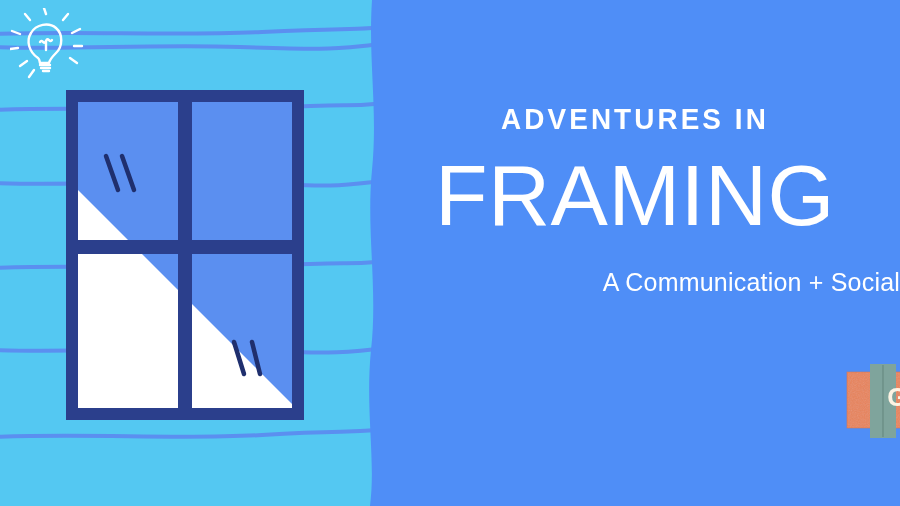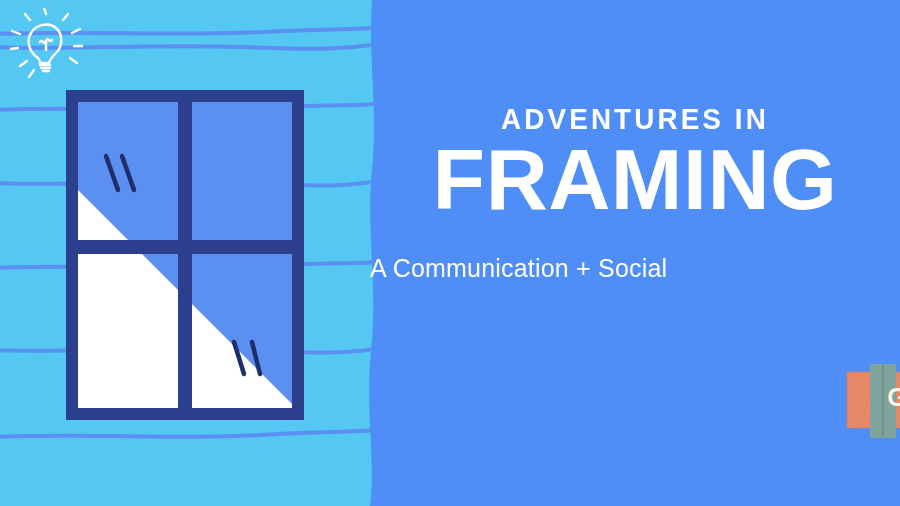--- a/index.html
+++ b/index.html
@@ -66,37 +66,37 @@
     text-align: center;
     color: #ffffff;
     font-size: 30px;
     font-weight: bold;
     letter-spacing: 3.3px;
     line-height: 1;
     transform: scaleX(0.93);
   }
   #headline {
     position: absolute;
-    top: 136px;
+    top: 152px;
     left: 0;
     width: 530px;
     text-align: center;
     color: #ffffff;
     font-size: 86px;
-    font-weight: bold;
+    font-weight: normal;
     letter-spacing: 0.5px;
     line-height: 1;
     transform: scaleX(1.0);
   }
   #subtitle {
     position: absolute;
-    top: 252px;
-    left: 0;
-    width: 530px;
-    text-align: left;
+    top: 266px;
+    left: 0;
+    width: 530px;
+    text-align: right;
     color: #ffffff;
     font-size: 25px;
     font-weight: normal;
     line-height: 1.35;
     letter-spacing: 0.2px;
   }
   #subtitle .l2 { display: block; }
 
   
   #logo {

